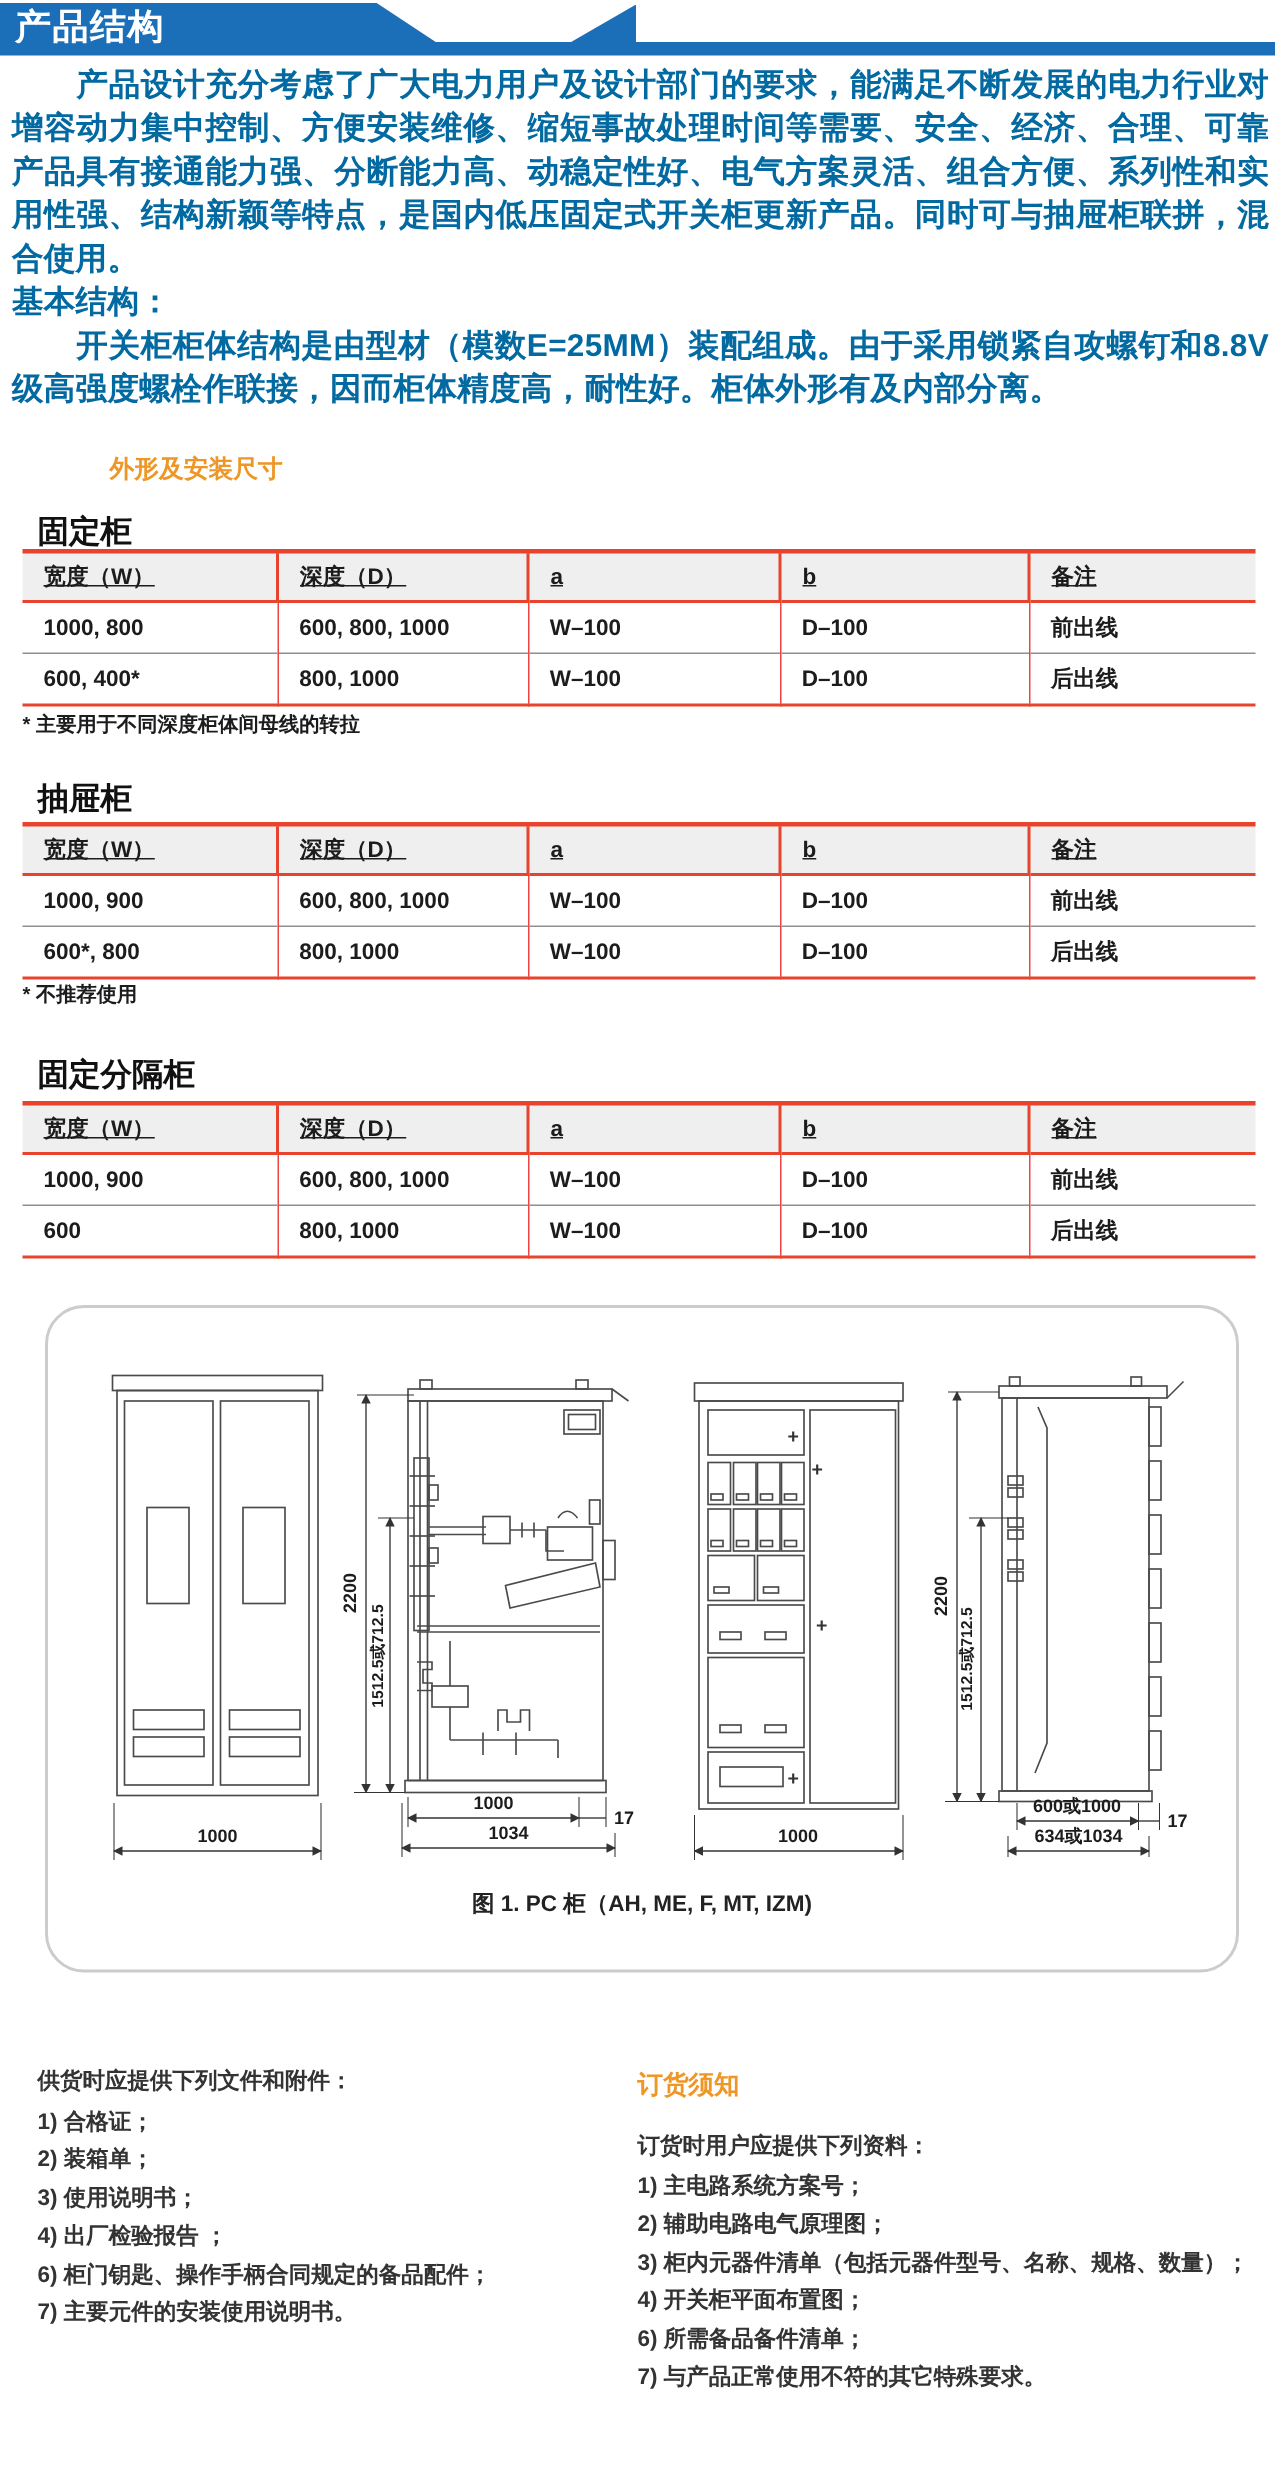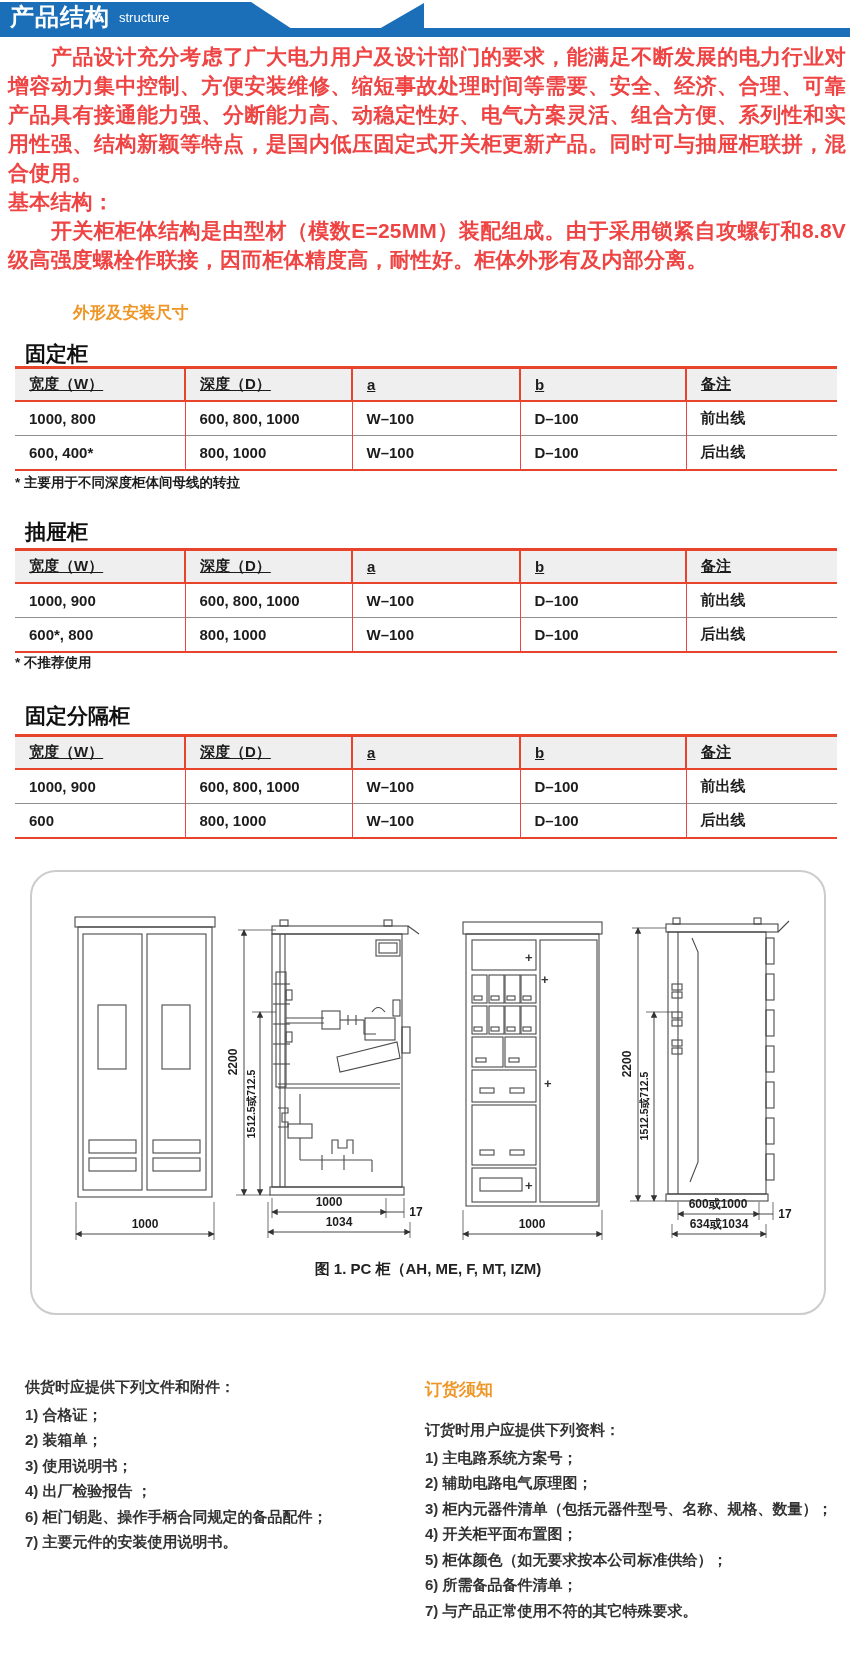--- a/index.html
+++ b/index.html
@@ -3,28 +3,28 @@
 <meta charset="utf-8">
 <style>
   html,body{margin:0;padding:0;background:#ffffff;}
   #page{position:relative;width:850px;height:1654px;background:#fff;overflow:hidden;
         font-family:"Liberation Sans","DejaVu Sans",sans-serif;}
 
   
   .banner-bar{position:absolute;left:0;top:28px;width:850px;height:9px;background:var(--blue);}
   .banner-block{position:absolute;left:0;top:2px;width:292px;height:27px;background:var(--blue);
                 clip-path:polygon(0 0,86% 0,100% 100%,0 100%);
-                display:flex;align-items:center;gap:9px;padding:4px 0 1px 10px;box-sizing:border-box;}
+                display:flex;align-items:flex-start;gap:9px;padding:4px 0 1px 10px;box-sizing:border-box;flex-direction:column;}
   .banner-wedge{position:absolute;left:379px;top:3px;width:45px;height:26px;background:var(--blue);
                 clip-path:polygon(0 100%,100% 0,100% 100%);}
   .banner-title{color:#fff;font-size:24px;font-weight:700;letter-spacing:1px;line-height:26px;}
   .banner-sub{color:#fff;font-size:13px;font-weight:400;line-height:17px;}
 
   
-  .intro{position:absolute;left:8px;top:42px;width:838px;color:#ef4444;
+  .intro{position:absolute;left:8px;top:42px;width:838px;color:#0369a1;
          font-size:21px;line-height:29px;font-weight:600;text-align:justify;letter-spacing:0.2px;}
   .intro p{margin:0;}
 
   
   .orange-h{position:absolute;left:25px;font-size:16.5px;font-weight:700;color:var(--orange);}
   .sec-label{position:absolute;left:25px;font-size:21px;font-weight:600;color:#111;}
 
   
   .dtable{position:absolute;left:15px;width:822px;border-collapse:collapse;table-layout:fixed;
           border-top:3px solid var(--red);border-bottom:2px solid var(--red);}
@@ -385,18 +385,17 @@
     <div class="list-item">7) 主要元件的安装使用说明书。</div>
   </div>
 
   <div class="bottom-col" style="left:425px;width:422px;">
     <h3>订货须知</h3>
     <div class="b-intro">订货时用户应提供下列资料：</div>
     <div class="list-item">1) 主电路系统方案号；</div>
     <div class="list-item">2)  辅助电路电气原理图；</div>
     <div class="list-item">3) 柜内元器件清单（包括元器件型号、名称、规格、数量）；</div>
     <div class="list-item">4) 开关柜平面布置图；</div>
-    <div class="list-item">5) 柜体颜色（如无要求按本公司标准供给）；</div>
     <div class="list-item">6) 所需备品备件清单；</div>
     <div class="list-item">7) 与产品正常使用不符的其它特殊要求。</div>
   </div>
 
 </div>
 
 </body></html>

